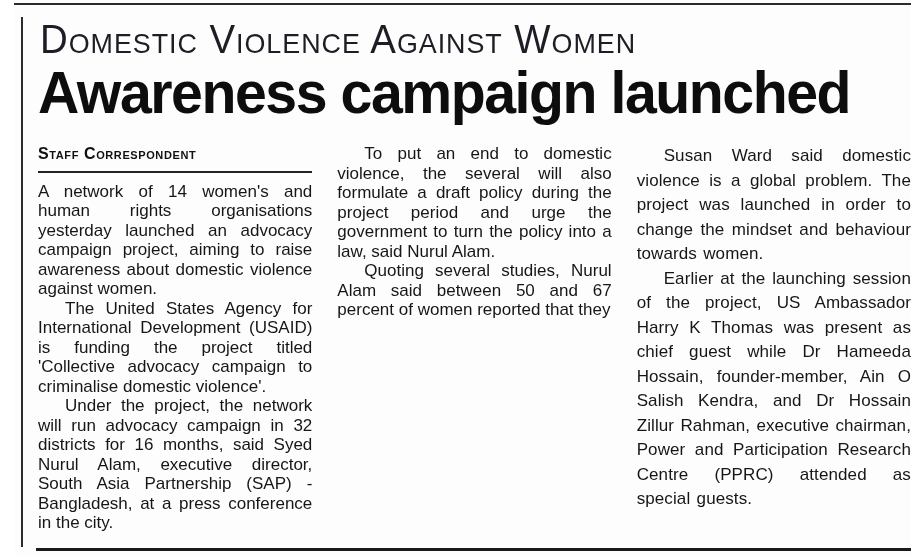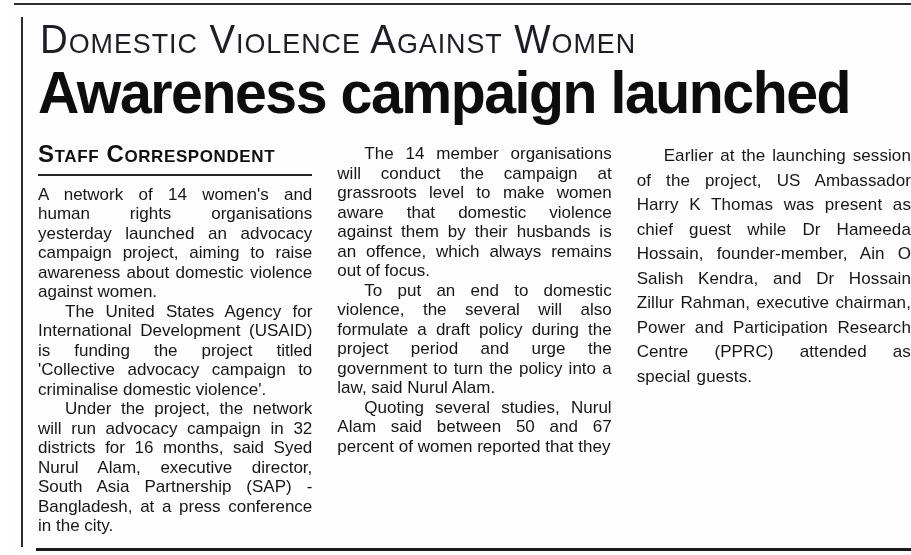--- a/index.html
+++ b/index.html
@@ -77,21 +77,21 @@
     letter-spacing: 0.1px;
   }
   .byline-wrap {
     border-bottom: 2px solid #242424;
     padding-bottom: 7px;
     margin-bottom: 9px;
   }
   .byline {
     font-variant: small-caps;
     font-weight: bold;
-    font-size: 24px;
+    font-size: 16px;
     letter-spacing: 0.6px;
     color: #101010;
   }
 </style>
 </head>
 <body>
 
 <div class="page">
   <div class="top-rule"></div>
   <div class="left-rule"></div>
@@ -107,24 +107,24 @@
       <div class="col">
         <div class="byline-wrap">
           <span class="byline">Staff Correspondent</span>
         </div>
         <p class="para">A network of 14 women's and human rights organisations yesterday launched an advocacy campaign project, aiming to raise awareness about domestic violence against women.</p>
         <p class="para indent">The United States Agency for International Development (USAID) is funding the project titled 'Collective advocacy campaign to criminalise domestic violence'.</p>
         <p class="para indent">Under the project, the network will run advocacy campaign in 32 districts for 16 months, said Syed Nurul Alam, executive director, South Asia Partnership (SAP) - Bangladesh, at a press conference in the city.</p>
       </div>
 
       <div class="col">
-        <p class="para indent">The 14 member organisations will conduct the campaign at grassroots level to make women aware that domestic violence against them by their husbands is an offence, which always remains out of focus.</p>
         <p class="para indent">To put an end to domestic violence, the several will also formulate a draft policy during the project period and urge the government to turn the policy into a law, said Nurul Alam.</p>
         <p class="para indent">Quoting several studies, Nurul Alam said between 50 and 67 percent of women reported that they</p>
       </div>
 
       <div class="col col-loose">
+        <p class="para indent">Susan Ward said domestic violence is a global problem. The project was launched in order to change the mindset and behaviour towards women.</p>
         <p class="para indent">Earlier at the launching session of the project, US Ambassador Harry K Thomas was present as chief guest while Dr Hameeda Hossain, founder-member, Ain O Salish Kendra, and Dr Hossain Zillur Rahman, executive chairman, Power and Participation Research Centre (PPRC) attended as special guests.</p>
       </div>
 
     </div>
   </div>
 </div>
 
 </body></html>

